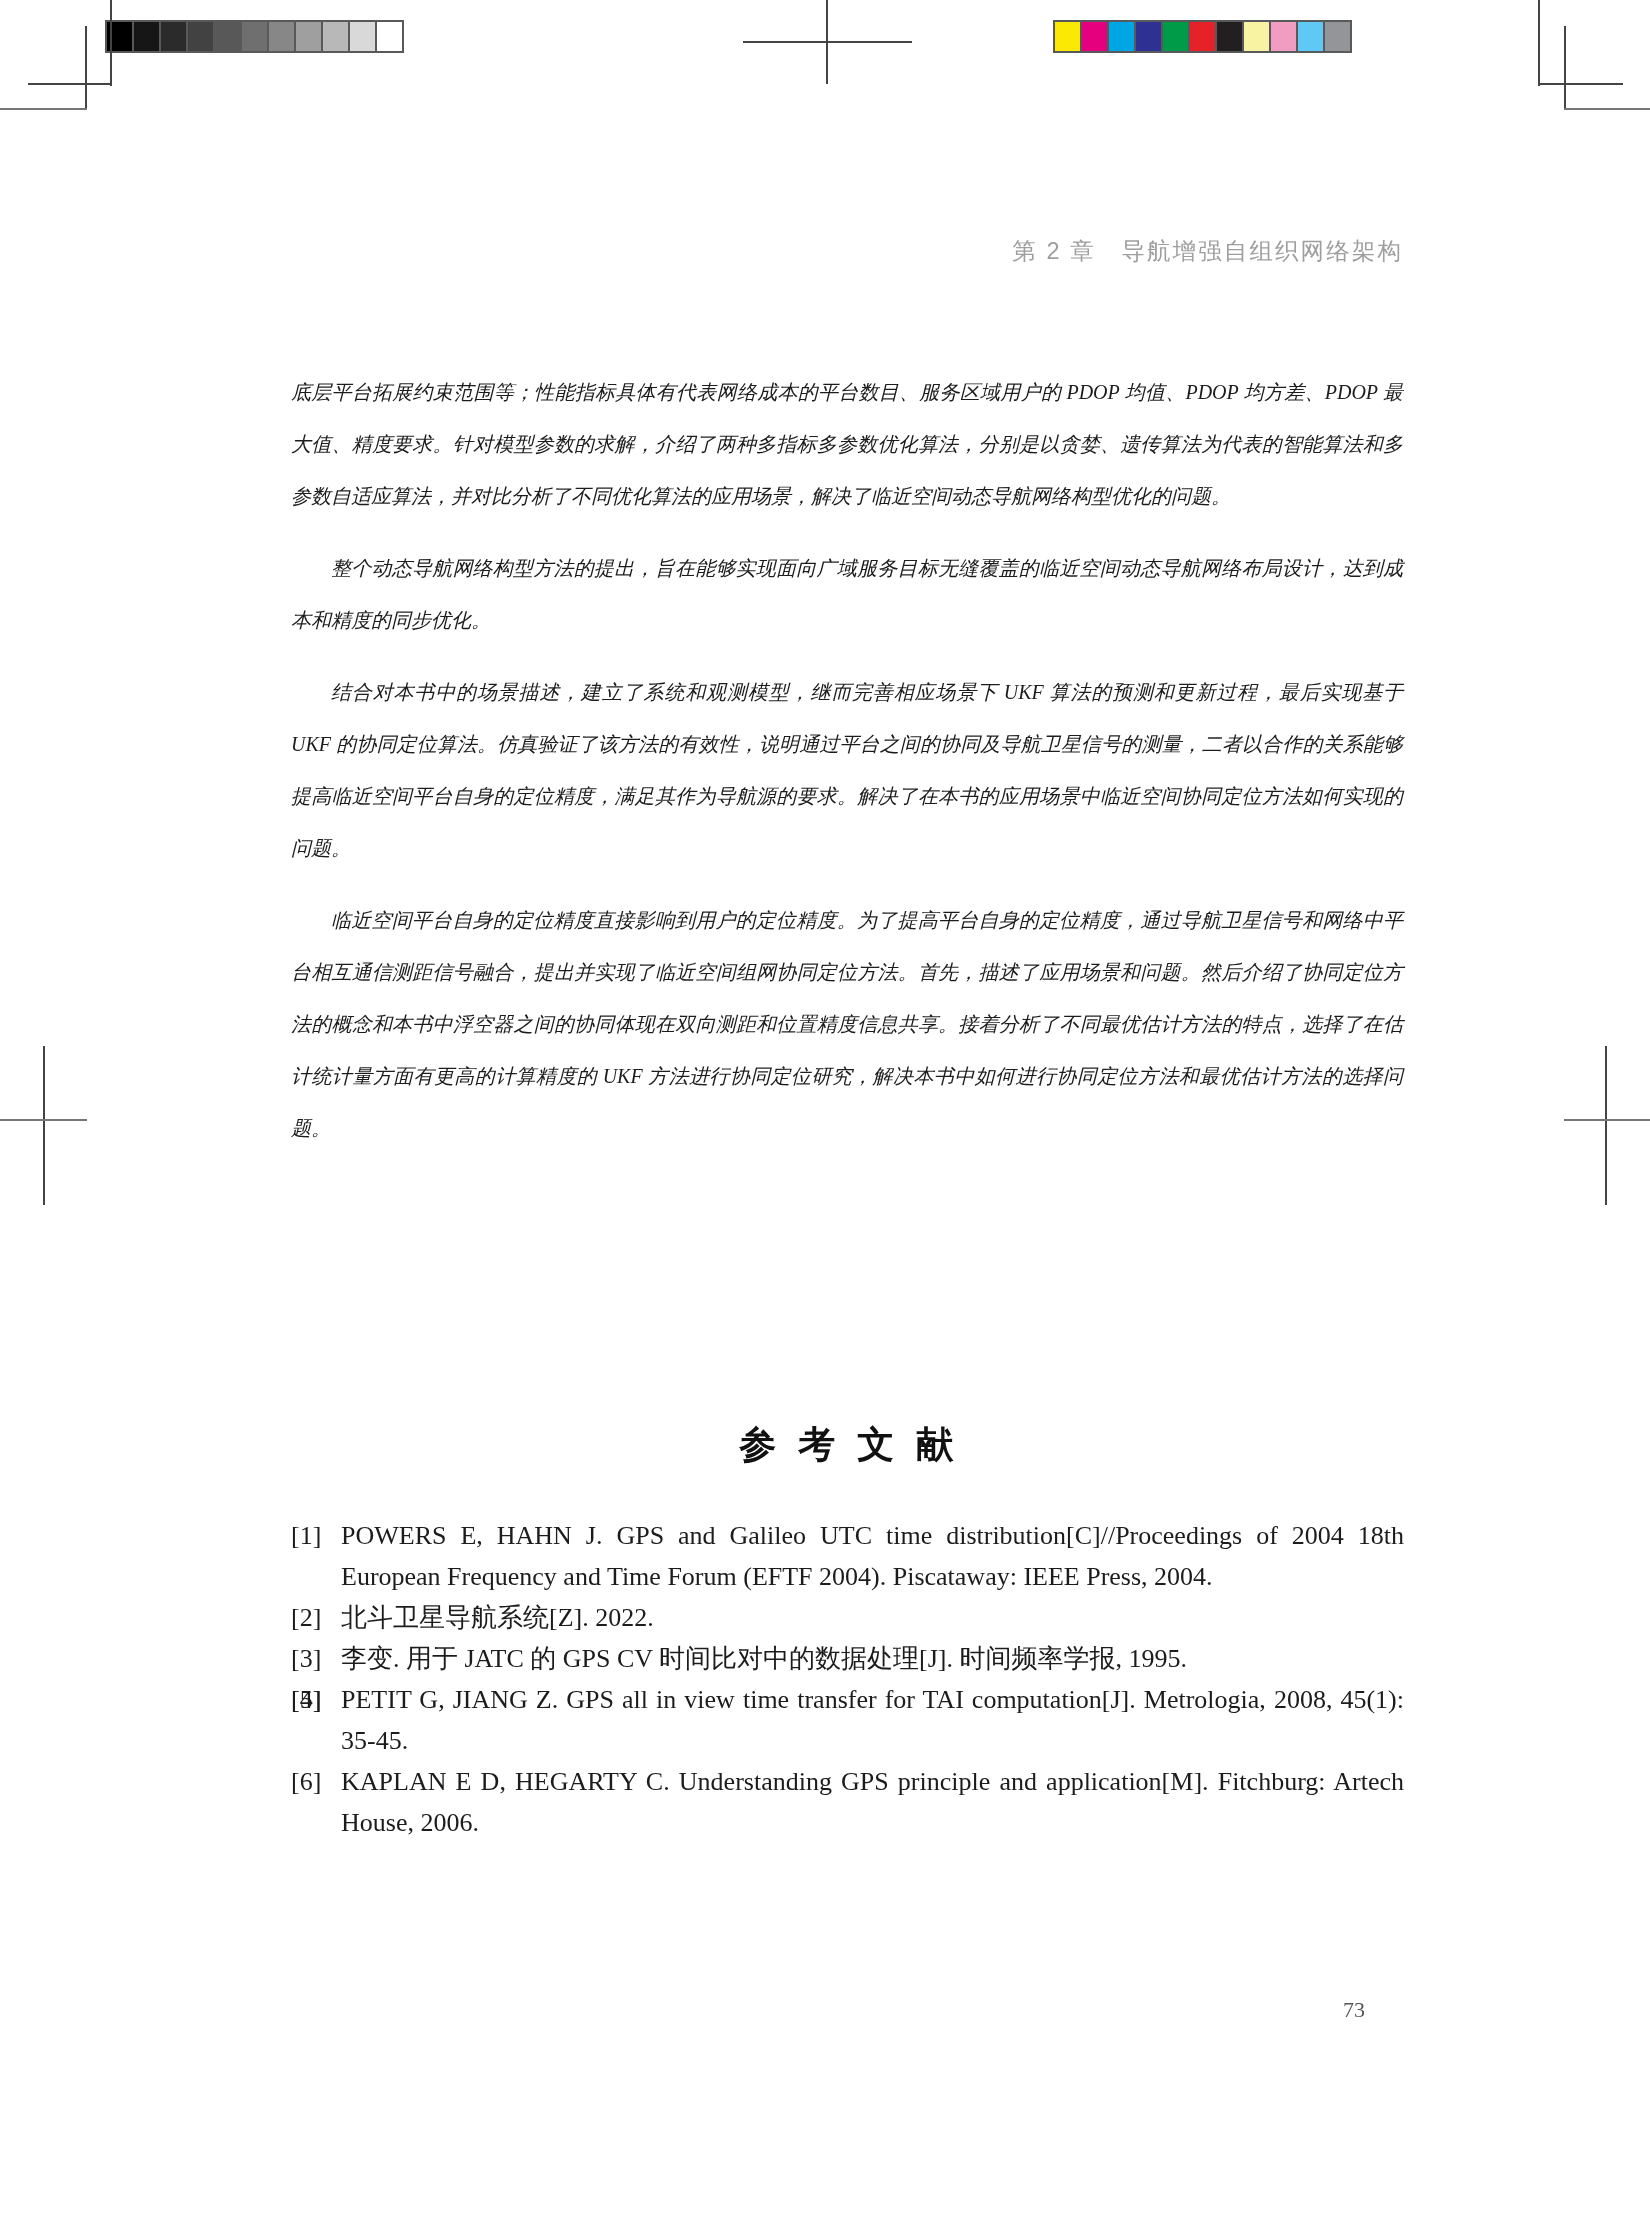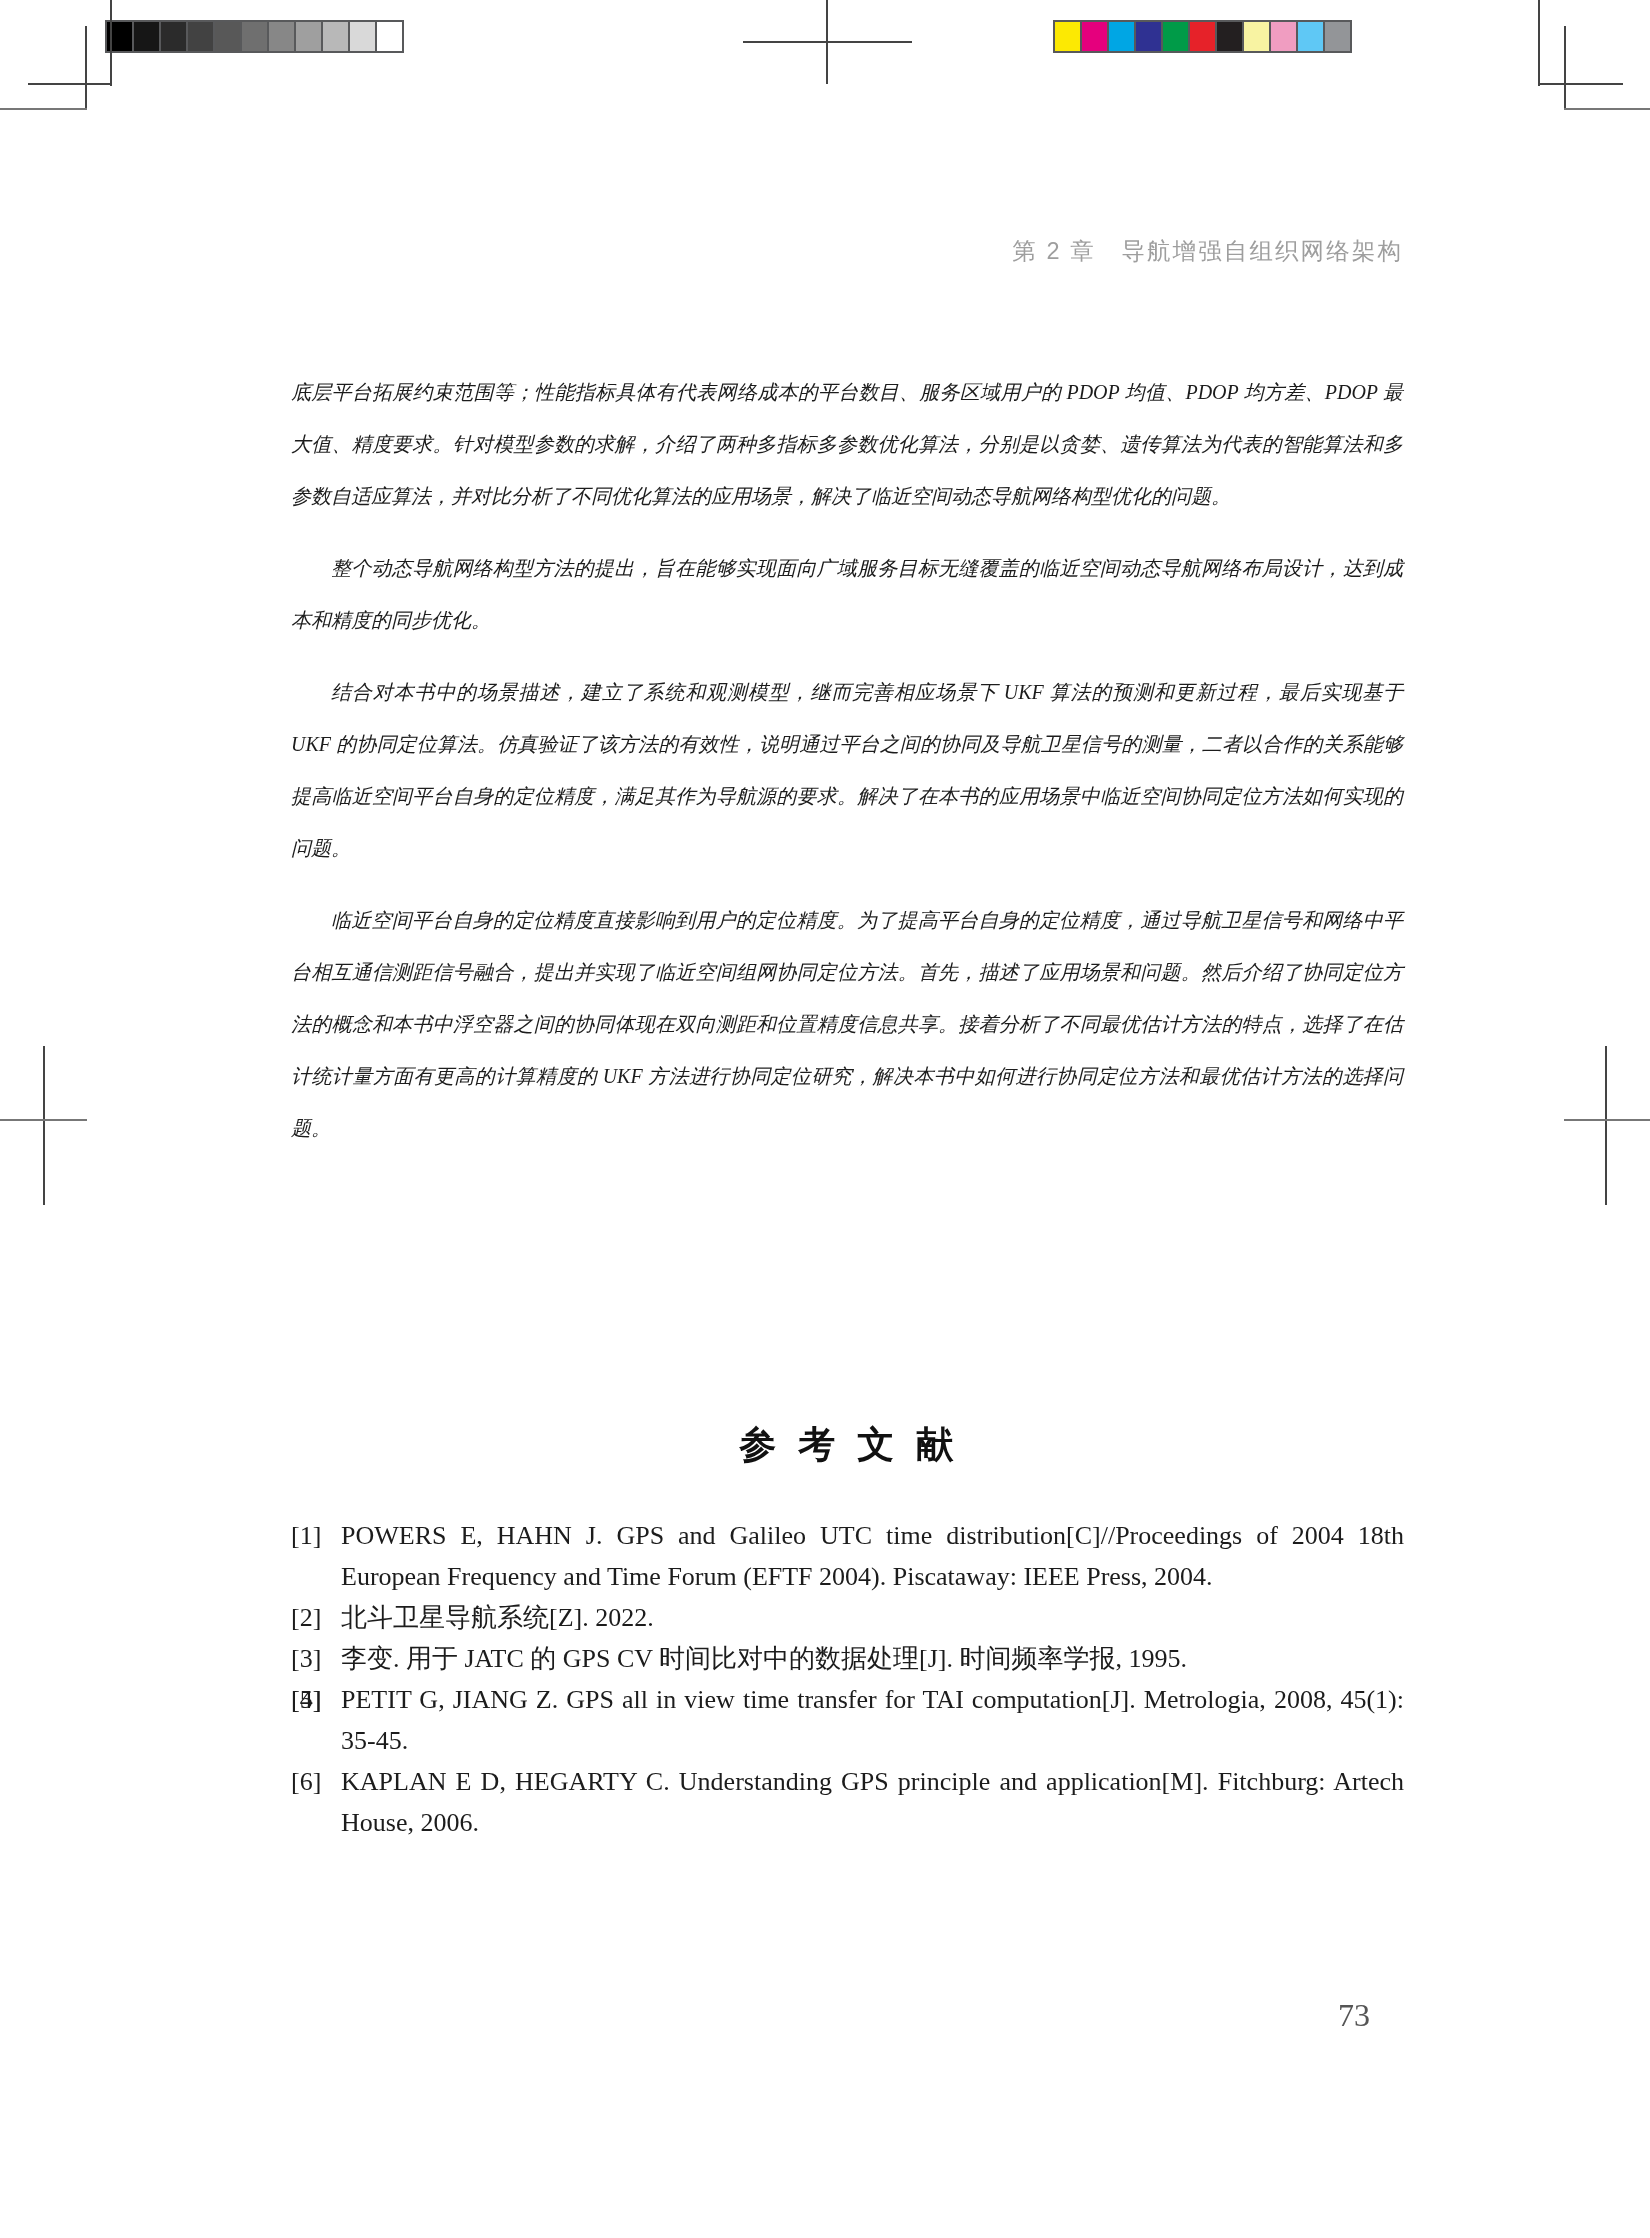--- a/index.html
+++ b/index.html
@@ -31,21 +31,21 @@
   
   .refs-heading{position:absolute;left:291px;top:1420px;width:1112px;text-align:center;
                 font-size:37px;font-weight:bold;letter-spacing:1.4px;word-spacing:10px;color:#111;}
   .refs-list{position:absolute;left:291px;top:1515px;width:1113px;
              font-size:26px;line-height:41px;text-align:justify;}
   .ref-item{position:relative;padding-left:50px;margin:0;}
   .ref-label{position:absolute;left:0;top:0;}
 
   
   .page-number{position:absolute;left:1324px;top:1997px;width:60px;text-align:center;
-               font-size:32px;color:#555;}
+               font-size:22px;color:#555;}
 </style>
 </head>
 <body>
 
 <div class="page">
 
   <div class="calib-bar" id="grayscale-bar">
       <div class="swatch" style="background: rgb(0, 0, 0);"></div>
       <div class="swatch" style="background: rgb(22, 22, 22);"></div>
       <div class="swatch" style="background: rgb(43, 43, 43);"></div>

